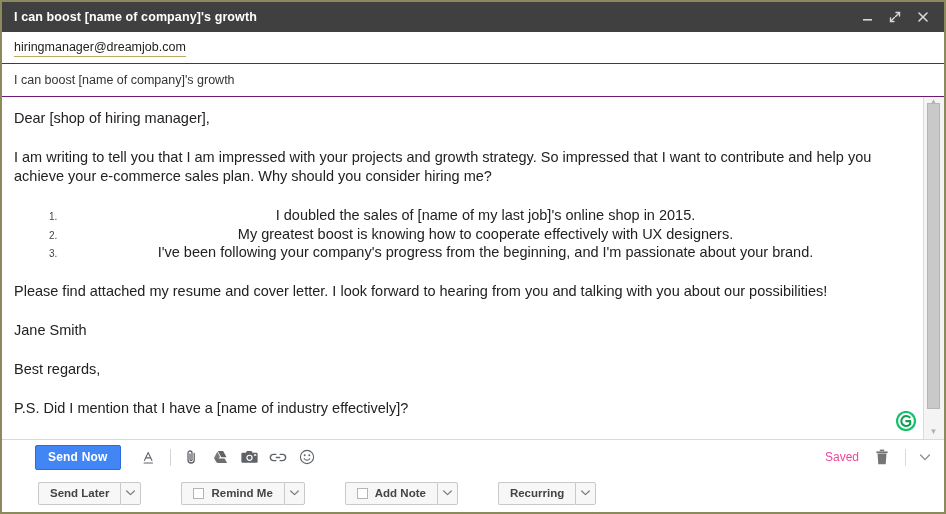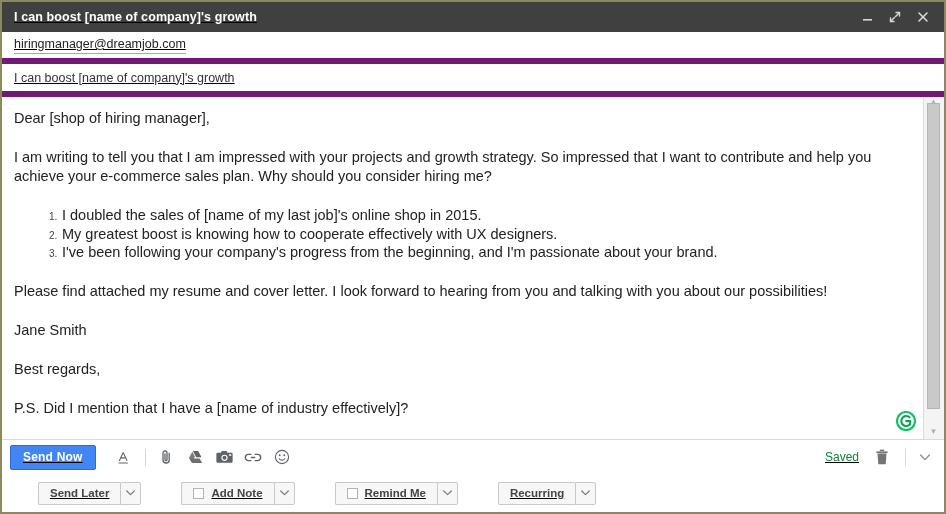--- a/index.html
+++ b/index.html
@@ -15,21 +15,20 @@
   #compose-window {
     position: relative;
     width: 946px;
     height: 514px;
     box-sizing: border-box;
     background: #ffffff;
     border: 2px solid #8a8a5c;
     overflow: hidden;
     display: flex;
     flex-direction: column;
-    text-decoration: underline;
   }
 
   
   .titlebar {
     height: 30px;
     flex: 0 0 30px;
     background: #404040;
     color: #ffffff;
     display: flex;
     align-items: center;
@@ -59,21 +58,21 @@
     align-items: center;
     justify-content: center;
     cursor: pointer;
     color: #d8d8d8;
   }
   .wc svg { display: block; }
 
   
   .field-row {
     flex: 0 0 auto;
-    border-bottom: 6px solid #701a75;
+    border-bottom: 1px solid #701a75;
     box-sizing: border-box;
     display: flex;
     align-items: center;
     padding: 0 12px;
     background: #ffffff;
   }
   .row-to   { height: 32px; }
   .row-subj { height: 33px; }
 
   .to-value {
@@ -109,20 +108,21 @@
   .body-scroll p {
     margin: 0 0 20px 0;
     font-size: 14.5px;
     line-height: 19px;
     color: #222222;
   }
   .body-scroll ol {
     margin: 0 0 20px 0;
     padding-left: 46px;
     list-style-position: outside;
+    text-align: center;
   }
   .body-scroll ol li {
     font-size: 14.5px;
     line-height: 18.5px;
     color: #222222;
     margin: 0;
     padding-left: 2px;
   }
   .body-scroll ol li::marker {
     font-size: 10px;
@@ -186,20 +186,21 @@
     background: #4285f4;
     color: #ffffff;
     font-size: 12px;
     font-weight: bold;
     border: 1px solid #2f6ad9;
     border-radius: 2px;
     padding: 5px 12px 6px 12px;
     cursor: pointer;
     line-height: 12px;
     letter-spacing: .2px;
+    margin-left: 25px;
   }
   .tool-icons {
     display: flex;
     align-items: center;
     margin-left: 14px;
     gap: 0px;
   }
   .ticon {
     width: 29px;
     height: 24px;
@@ -212,21 +213,21 @@
   .ticon svg { display: block; }
   .tool-sep {
     width: 1px;
     height: 17px;
     background: #d4d4d4;
     margin: 0 6px;
   }
   .bar-spacer { flex: 1 1 auto; }
   .saved-label {
     font-size: 12px;
-    color: #15803d;
+    color: #ec4899;
     margin-right: 12px;
   }
   .trash-btn {
     width: 22px;
     height: 22px;
     display: flex;
     align-items: center;
     justify-content: center;
     color: #757575;
     cursor: pointer;
@@ -451,33 +452,33 @@
       <div class="split-caret">
         <svg class="caret-svg" width="9" height="6" viewBox="0 0 9 6">
             <path d="M0.7 1 L4.5 4.6 L8.3 1" fill="none" stroke="currentColor" stroke-width="1.2" stroke-linecap="round" stroke-linejoin="round"></path>
           </svg>
       </div>
     </div>
 
     <div class="split-btn">
       <div class="split-main">
         <span class="chk"></span>
-        <span>Add Note</span>
+        <span>Remind Me</span>
       </div>
       <div class="split-caret">
         <svg class="caret-svg" width="9" height="6" viewBox="0 0 9 6">
             <path d="M0.7 1 L4.5 4.6 L8.3 1" fill="none" stroke="currentColor" stroke-width="1.2" stroke-linecap="round" stroke-linejoin="round"></path>
           </svg>
       </div>
     </div>
 
     <div class="split-btn">
       <div class="split-main">
         <span class="chk"></span>
-        <span>Remind Me</span>
+        <span>Add Note</span>
       </div>
       <div class="split-caret">
         <svg class="caret-svg" width="9" height="6" viewBox="0 0 9 6">
             <path d="M0.7 1 L4.5 4.6 L8.3 1" fill="none" stroke="currentColor" stroke-width="1.2" stroke-linecap="round" stroke-linejoin="round"></path>
           </svg>
       </div>
     </div>
 
     <div class="split-btn">
       <div class="split-main">

